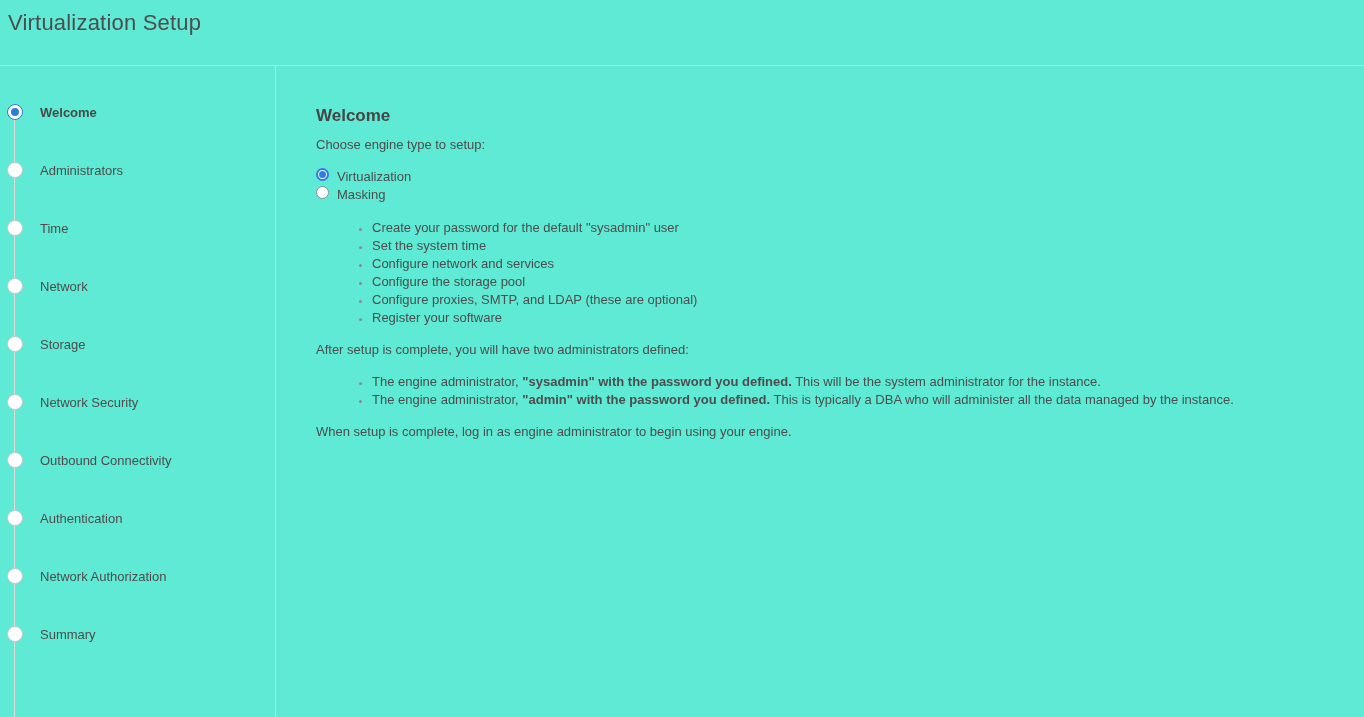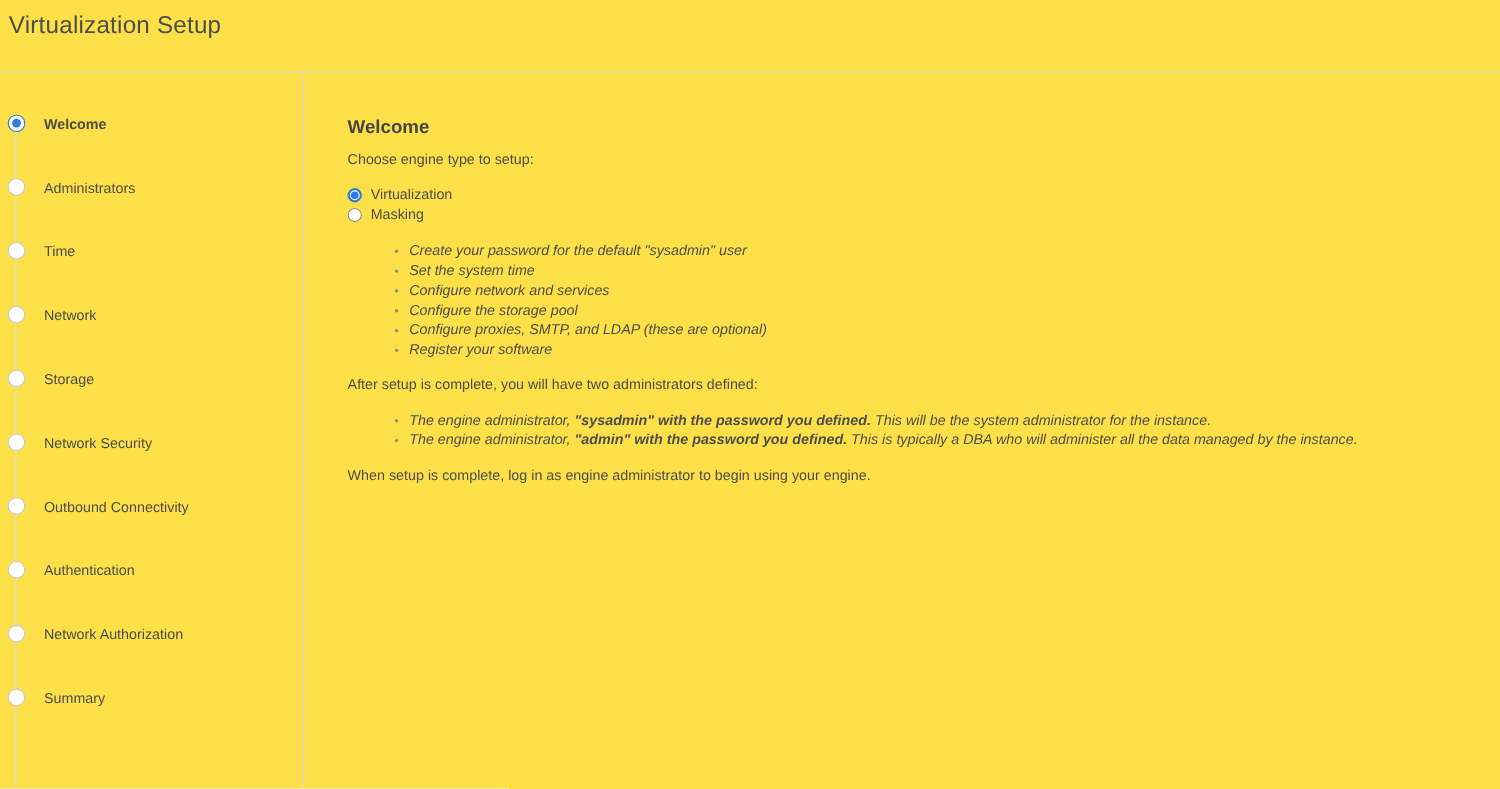--- a/index.html
+++ b/index.html
@@ -6,21 +6,21 @@
   html, body { margin: 0; padding: 0; background: #fff; }
   body {
     font-family: "Liberation Sans", sans-serif;
     color: #4d4d4d;
     -webkit-font-smoothing: antialiased;
   }
   .app {
     width: 1364px;
     height: 717px;
     position: relative;
-    background: #fde047;
+    background: #5eead4;
     overflow: hidden;
   }
 
   
   .header {
     height: 66px;
     border-bottom: 1px solid #d9d9d9;
     display: flex;
     align-items: flex-start;
     padding: 10px 0 0 8px;
@@ -101,21 +101,21 @@
     font-size: 17px;
     line-height: 20px;
     font-weight: bold;
     color: #454545;
     margin: 0;
   }
   .choose-label { margin: 10px 0 14px; }
   .radio-group { margin: 0 0 15px; }
   .radio-row {
     display: flex;
-    align-items: center;
+    align-items: flex-start;
     height: 18px;
     cursor: pointer;
   }
   .radio {
     width: 13px;
     height: 13px;
     border: 1px solid #8f8f8f;
     border-radius: 50%;
     background: #fff;
     margin-right: 8px;
@@ -131,21 +131,20 @@
     top: 1px; left: 1px; right: 1px; bottom: 1px;
     border-radius: 50%;
     background: #2b7de1;
   }
   .para { margin: 0 0 14px; }
   .para-last { margin: 0; }
   ul.bullet-list {
     margin: 0 0 14px;
     padding-left: 56px;
     list-style: disc;
-    font-style: italic;
   }
   ul.bullet-list li { line-height: 18px; }
   ul.bullet-list li::marker { color: #8a8a8a; font-size: 11px; }
   .bold-seg { font-weight: bold; }
 </style>
 </head>
 <body>
 
 <div class="app">
 

